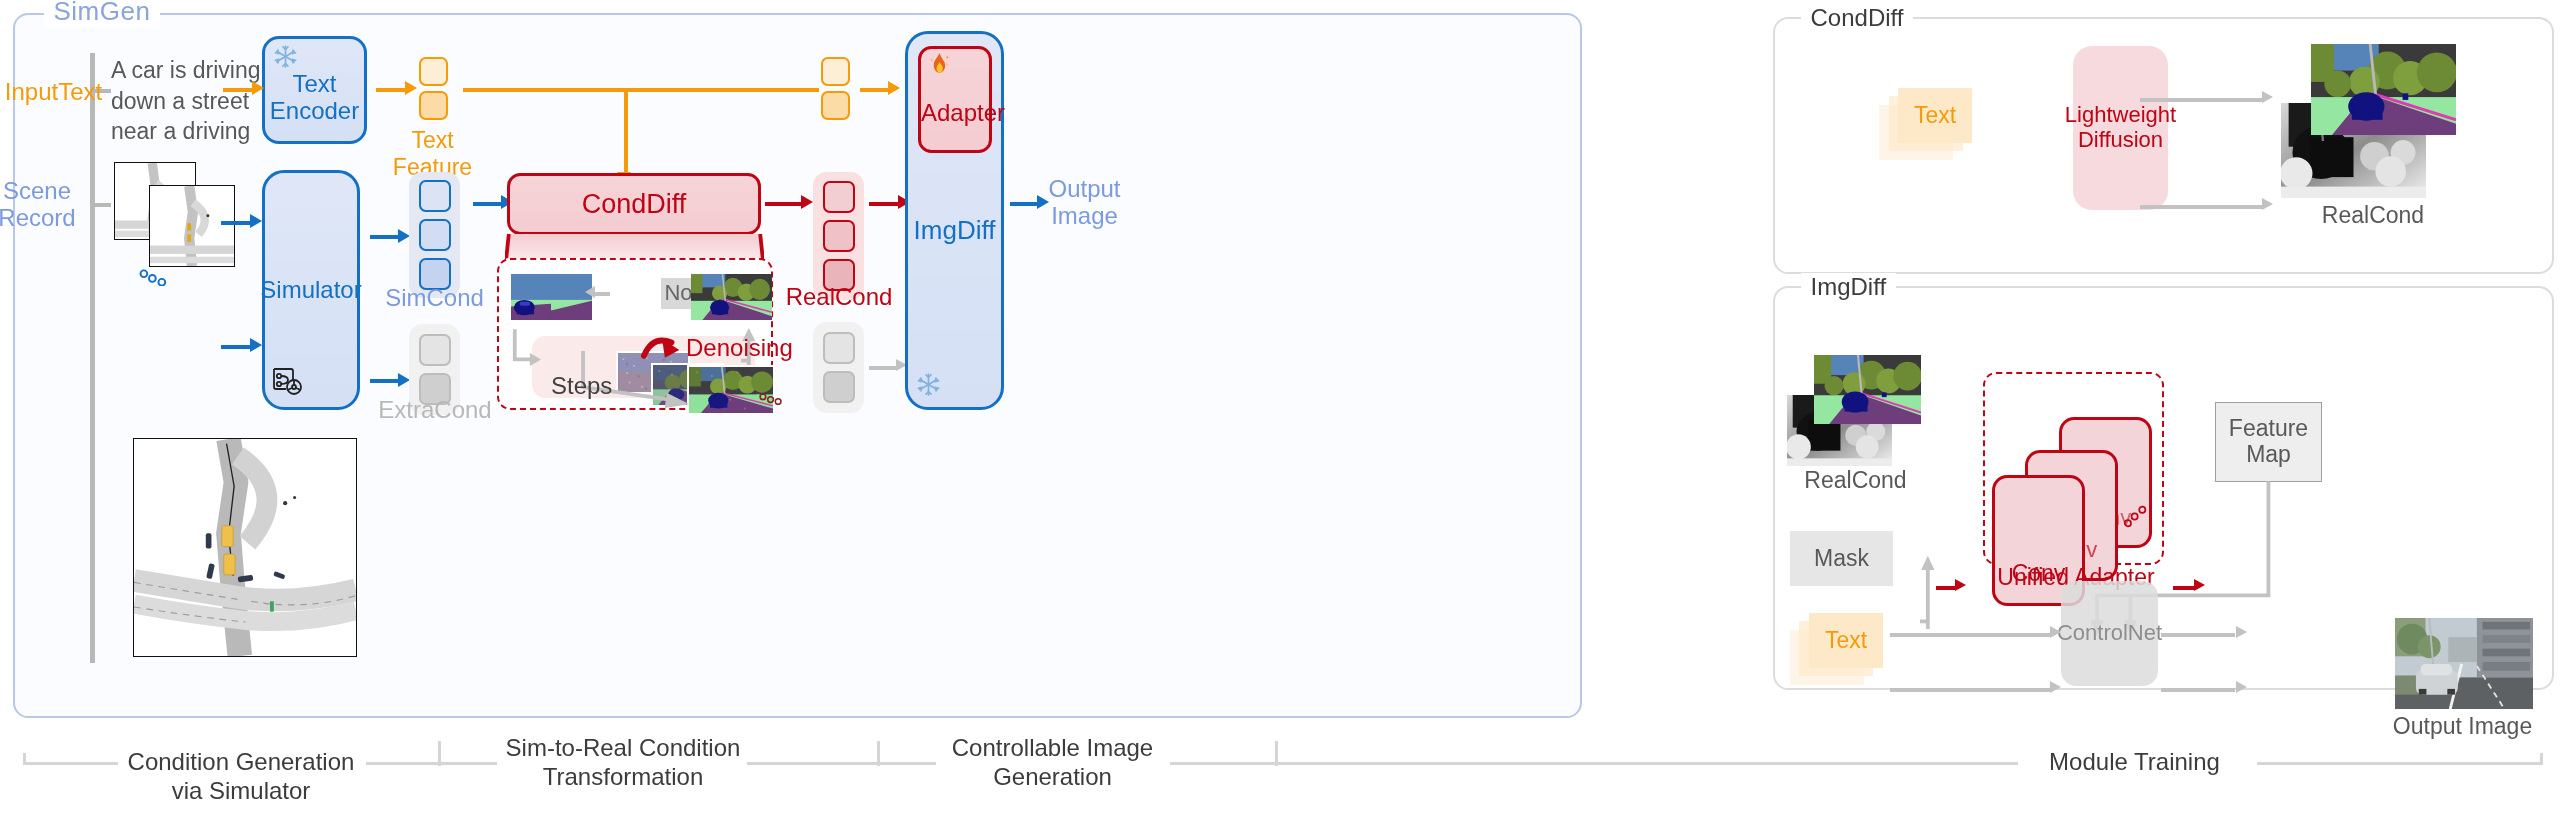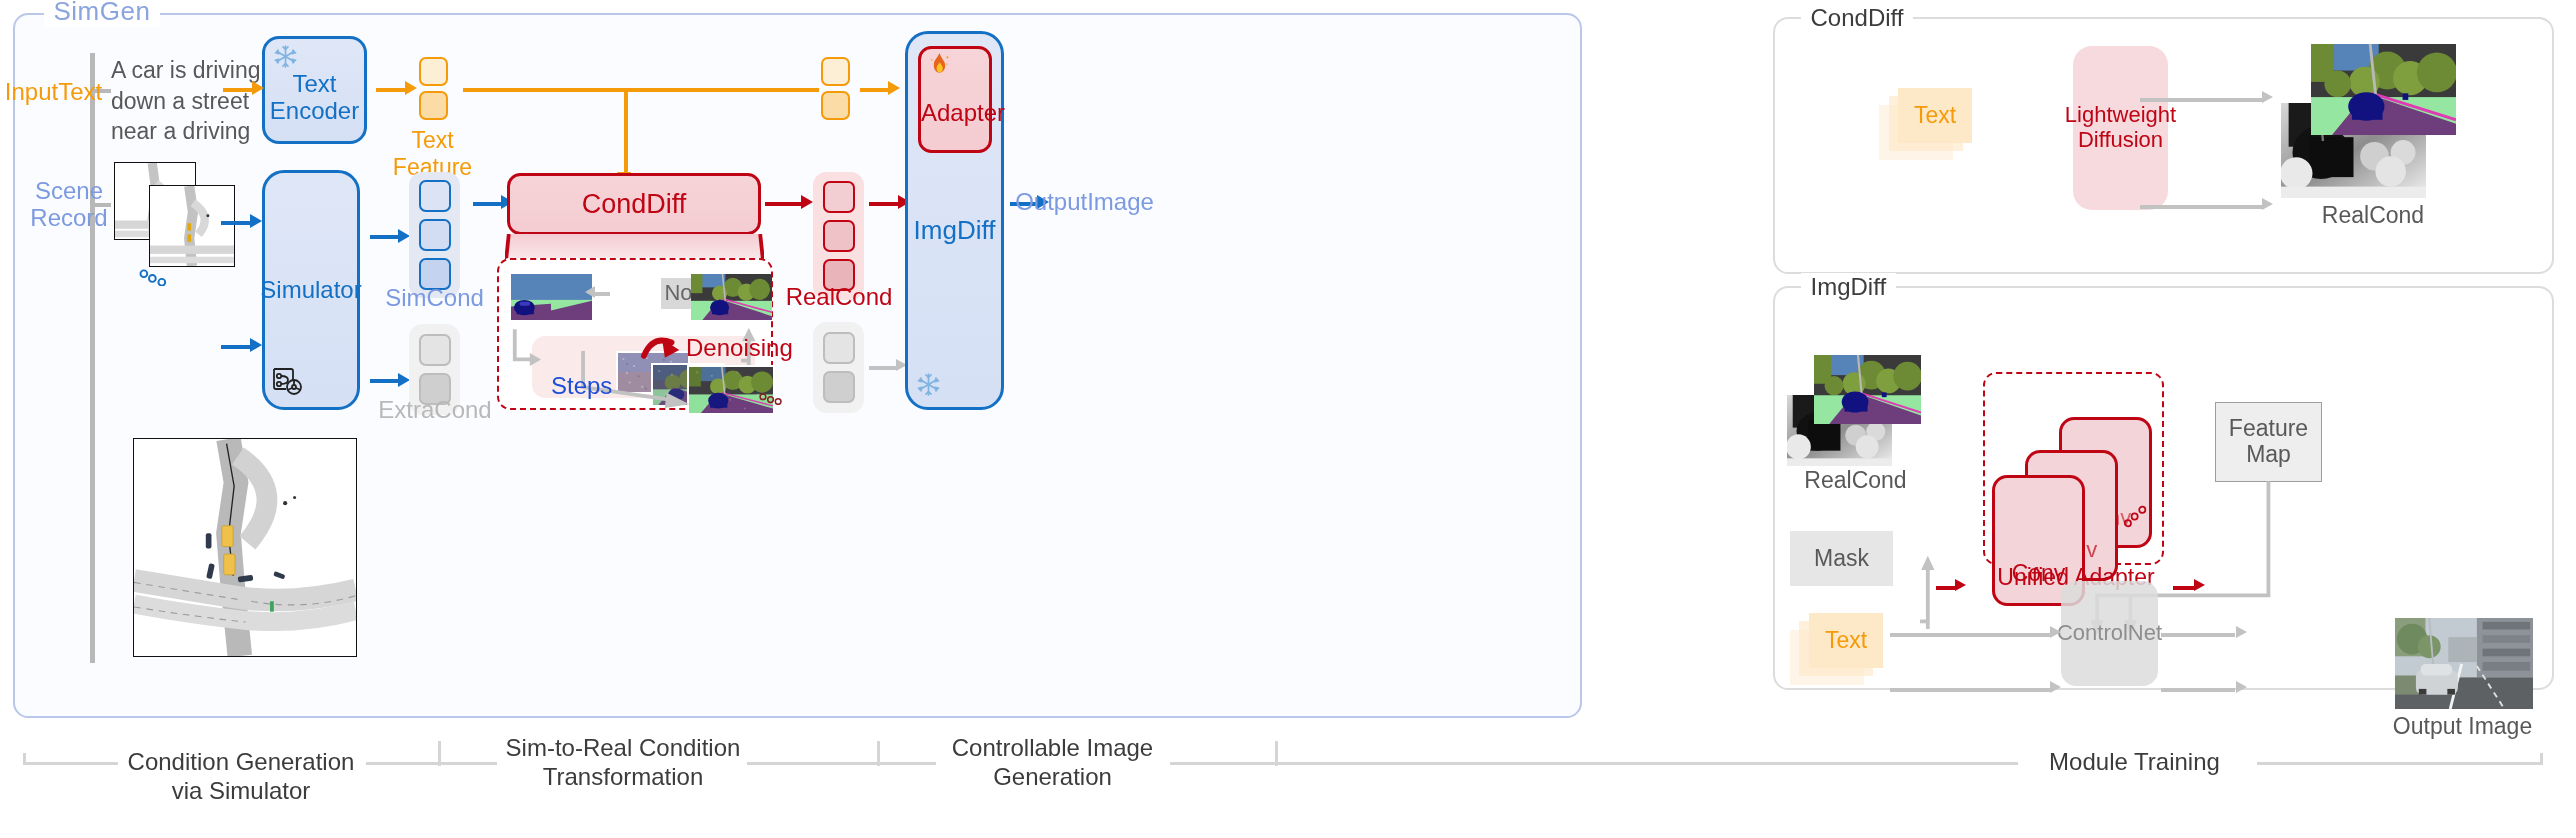--- a/index.html
+++ b/index.html
@@ -64,21 +64,21 @@
   <span>Input</span>
   <span>Text</span>
 </div>
 
 <div class="abs txt-grey" style="left:111px;top:55px;width:205px;font-size:23px;line-height:1.33;">
   <div>A car is driving</div>
   <div>down a street</div>
   <div>near a driving</div>
 </div>
 
-<div class="abs center-text txt-ltblue" style="left:33px;top:170px;width:72px;height:69px;flex-direction:column;font-size:24px;">
+<div class="abs center-text txt-ltblue" style="left:1px;top:170px;width:72px;height:69px;flex-direction:column;font-size:24px;">
   <span>Scene</span>
   <span>Record</span>
 </div>
 
 <div class="abs" style="left:114px;top:162px;width:82px;height:78px;background:#fff;border:1.9px solid #111;box-sizing:border-box;overflow:hidden;">
   <svg width="100%" height="100%" viewBox="0 0 86 82" preserveAspectRatio="none">
     <rect width="86" height="82" fill="#fff"></rect>
     <path d="M40 0 L44 30 L40 60 L42 82" stroke="#c4c4c4" stroke-width="10" fill="none"></path>
     <path d="M44 22 Q62 34 50 52" stroke="#d8d8d8" stroke-width="9" fill="none"></path>
     <rect x="0" y="62" width="86" height="9" fill="#d6d6d6"></rect>
@@ -372,21 +372,21 @@
     </svg>
 </div>
 <div class="abs txt-red" style="left:686px;top:334px;font-size:24px;">Denoising</div>
 
 <div class="abs" style="left:579px;top:351px;">
   <svg width="124" height="57" viewBox="0 0 130 60">
       <path d="M4 0 V38 L100 52" stroke="#c2c2c2" stroke-width="4" fill="none"></path>
       <path d="M92 44 L116 56 L90 60 Z" fill="#c2c2c2"></path>
     </svg>
 </div>
-<div class="abs" style="left:551px;top:372px;font-size:24px;color:#1d4ed8;">Steps</div>
+<div class="abs" style="left:551px;top:372px;font-size:24px;color:#404040;">Steps</div>
 
 <div class="abs hline" style="left:765px;top:202px;width:36px;background:#bf0414;"></div>
 <div class="abs ahead" style="left:801px;top:195px;border-width:7.6px 0 7.6px 12.4px;border-color:transparent transparent transparent #bf0414;"></div>
 
 <div class="abs tokcol" style="left:813px;top:172px;width:51px;height:128px;background:#fbe0e2;">
   <div class="tok tok-rd" style="width:32px;height:32px;background:#f2ced2;margin-bottom:6.7px;"></div>
   <div class="tok tok-rd" style="width:32px;height:32px;background:#eec2c7;margin-bottom:6.7px;"></div>
   <div class="tok tok-rd" style="width:32px;height:32px;background:#e9b5bb;"></div>
 </div>
 <div class="abs txt-red" style="left:781px;top:283px;width:116px;text-align:center;font-size:24px;">RealCond</div>
@@ -421,21 +421,21 @@
       <path d="M19.5 3.2l.5 1.4 1.4.5-1.4.5-.5 1.4-.5-1.4-1.4-.5 1.4-.5z" fill="#f0a92a"></path>
       <path d="M4.6 6.4l.35.95.95.35-.95.35-.35.95-.35-.95L3.3 7.7l.95-.35z" fill="#f0a92a"></path>
       <path d="M19.2 10.6l.3.8.8.3-.8.3-.3.8-.3-.8-.8-.3.8-.3z" fill="#f0a92a"></path>
     </svg>
   </div>
   <div class="abs txt-red" style="left:0;top:50px;width:100%;text-align:center;font-size:24px;">Adapter</div>
 </div>
 
 <div class="abs hline" style="left:1010px;top:202px;width:27px;background:#1370c4;"></div>
 <div class="abs ahead" style="left:1037px;top:195px;border-width:7.6px 0 7.6px 12.4px;border-color:transparent transparent transparent #1370c4;"></div>
-<div class="abs txt-ltblue center-text" style="left:1039px;top:173px;width:91px;height:59px;flex-direction:row;font-size:24px;">
+<div class="abs txt-ltblue center-text" style="left:1039px;top:173px;width:91px;height:59px;flex-direction:column;font-size:24px;">
   <span>Output</span>
   <span>Image</span>
 </div>
 
 <div class="abs panel" style="left:1773px;top:17px;width:781px;height:257px;"></div>
 <div class="abs panel-title" style="left:1801px;top:3.8px;">CondDiff</div>
 
 <div class="abs stack-text" style="left:1879px;top:105px;width:74px;height:55px;opacity:.42;"></div>
 <div class="abs stack-text" style="left:1889px;top:96px;width:74px;height:55px;opacity:.65;"></div>
 <div class="abs stack-text" style="left:1898px;top:88px;width:74px;height:55px;"></div>

